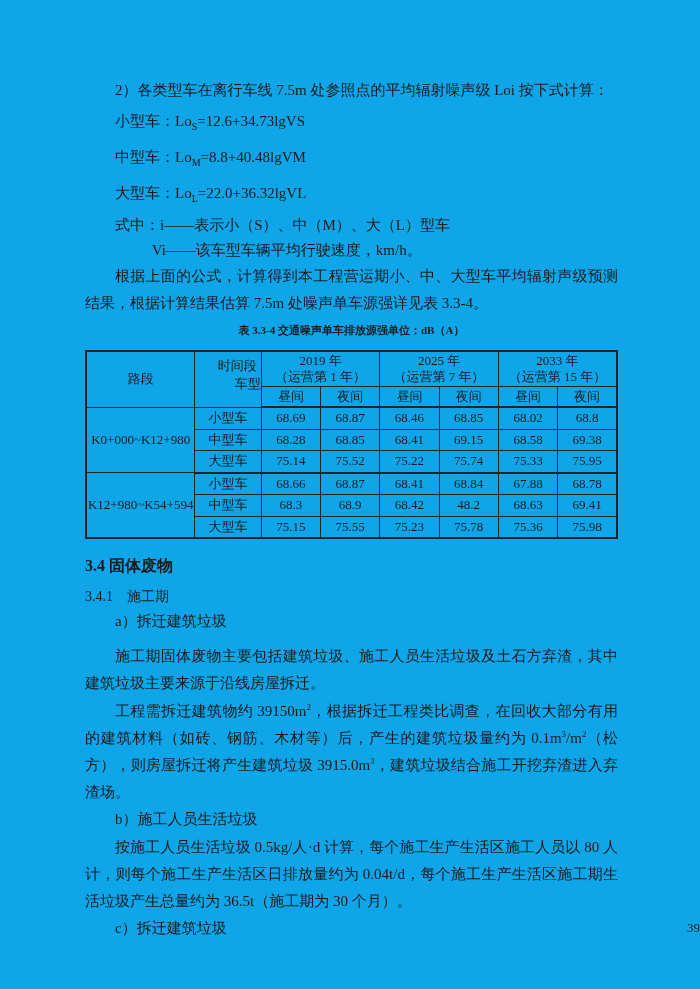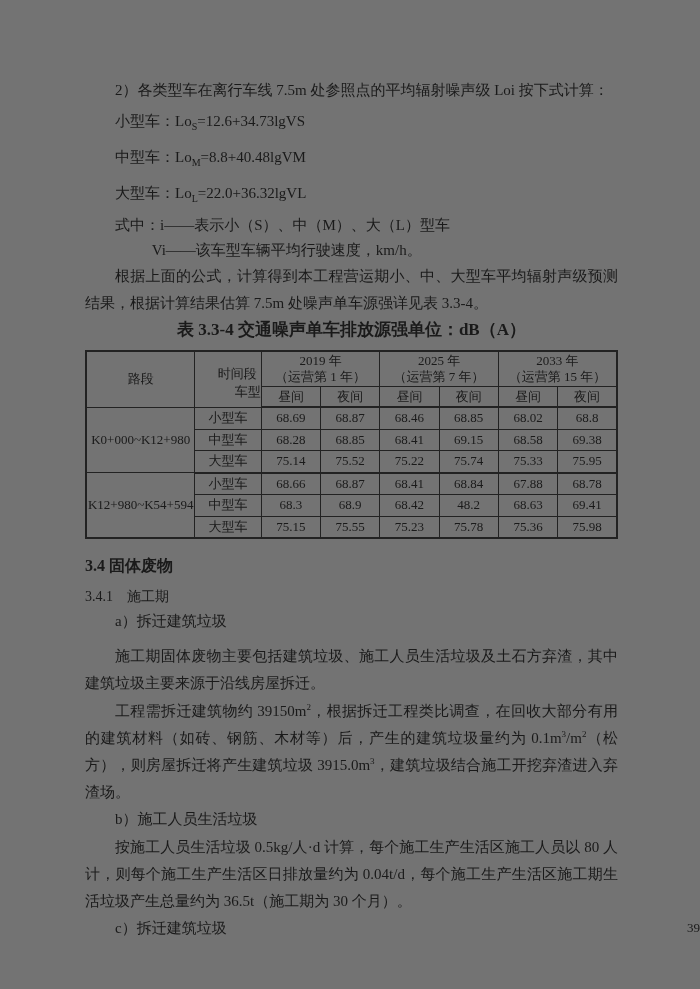--- a/index.html
+++ b/index.html
@@ -5,21 +5,21 @@
   html, body { margin: 0; padding: 0; }
   body {
     width: 700px; height: 989px;
     background: #ffffff;
     font-family: "Liberation Serif", "DejaVu Serif", serif;
     color: #1a1a1a;
   }
   .page {
     position: relative;
     width: 700px; height: 989px;
-    background: #737373;
+    background: #0ea5e9;
     overflow: hidden;
   }
   .content {
     position: absolute;
     left: 85px; right: 82px; top: 75px;
   }
   p { margin: 0; font-size: 15px; }
 
   
   .intro-line   { line-height: 31px; text-indent: 2em; }
@@ -32,21 +32,21 @@
     text-align: justify;
     text-indent: 2em;
   }
 
   
   .table-title {
     margin-top: 3px;
     line-height: 22px;
     font-weight: bold;
     text-align: center;
-    font-size: 17px;
+    font-size: 11px;
   }
   table.noise-table {
     margin-top: 9px;
     border-collapse: collapse;
     width: 100%;
     table-layout: fixed;
     font-size: 13px;
     text-align: center;
     border: 2px solid #222;
   }
@@ -55,21 +55,21 @@
     font-weight: normal;
     padding: 0;
     overflow: hidden;
   }
   .noise-table col.c-seg  { width: 20.5%; }
   .noise-table col.c-type { width: 12.5%; }
   .noise-table col.c-val  { width: 11.1666%; }
   .year-cell div { line-height: 16px; }
   .year-cell { padding-top: 2px; height: 34px; }
   .corner-cell { vertical-align: top; }
-  .corner-top    { text-align: right; padding: 6px 4px 0 0; line-height: 15px; margin-top: 8px; }
+  .corner-top    { text-align: right; padding: 6px 4px 0 0; line-height: 15px; }
   .corner-bottom { text-align: right;  padding: 3px 0 0 4px; line-height: 15px; }
   .sub-row th { height: 19px; border-bottom: 2px solid #222; }
   .hdr-rowspan { border-bottom: 2px solid #222; }
   .noise-table tbody td { height: 20.5px; }
   .group-divider td { border-bottom: 2px solid #222; }
 
   
   .h1 {
     margin-top: 16px;
     line-height: 22px;

